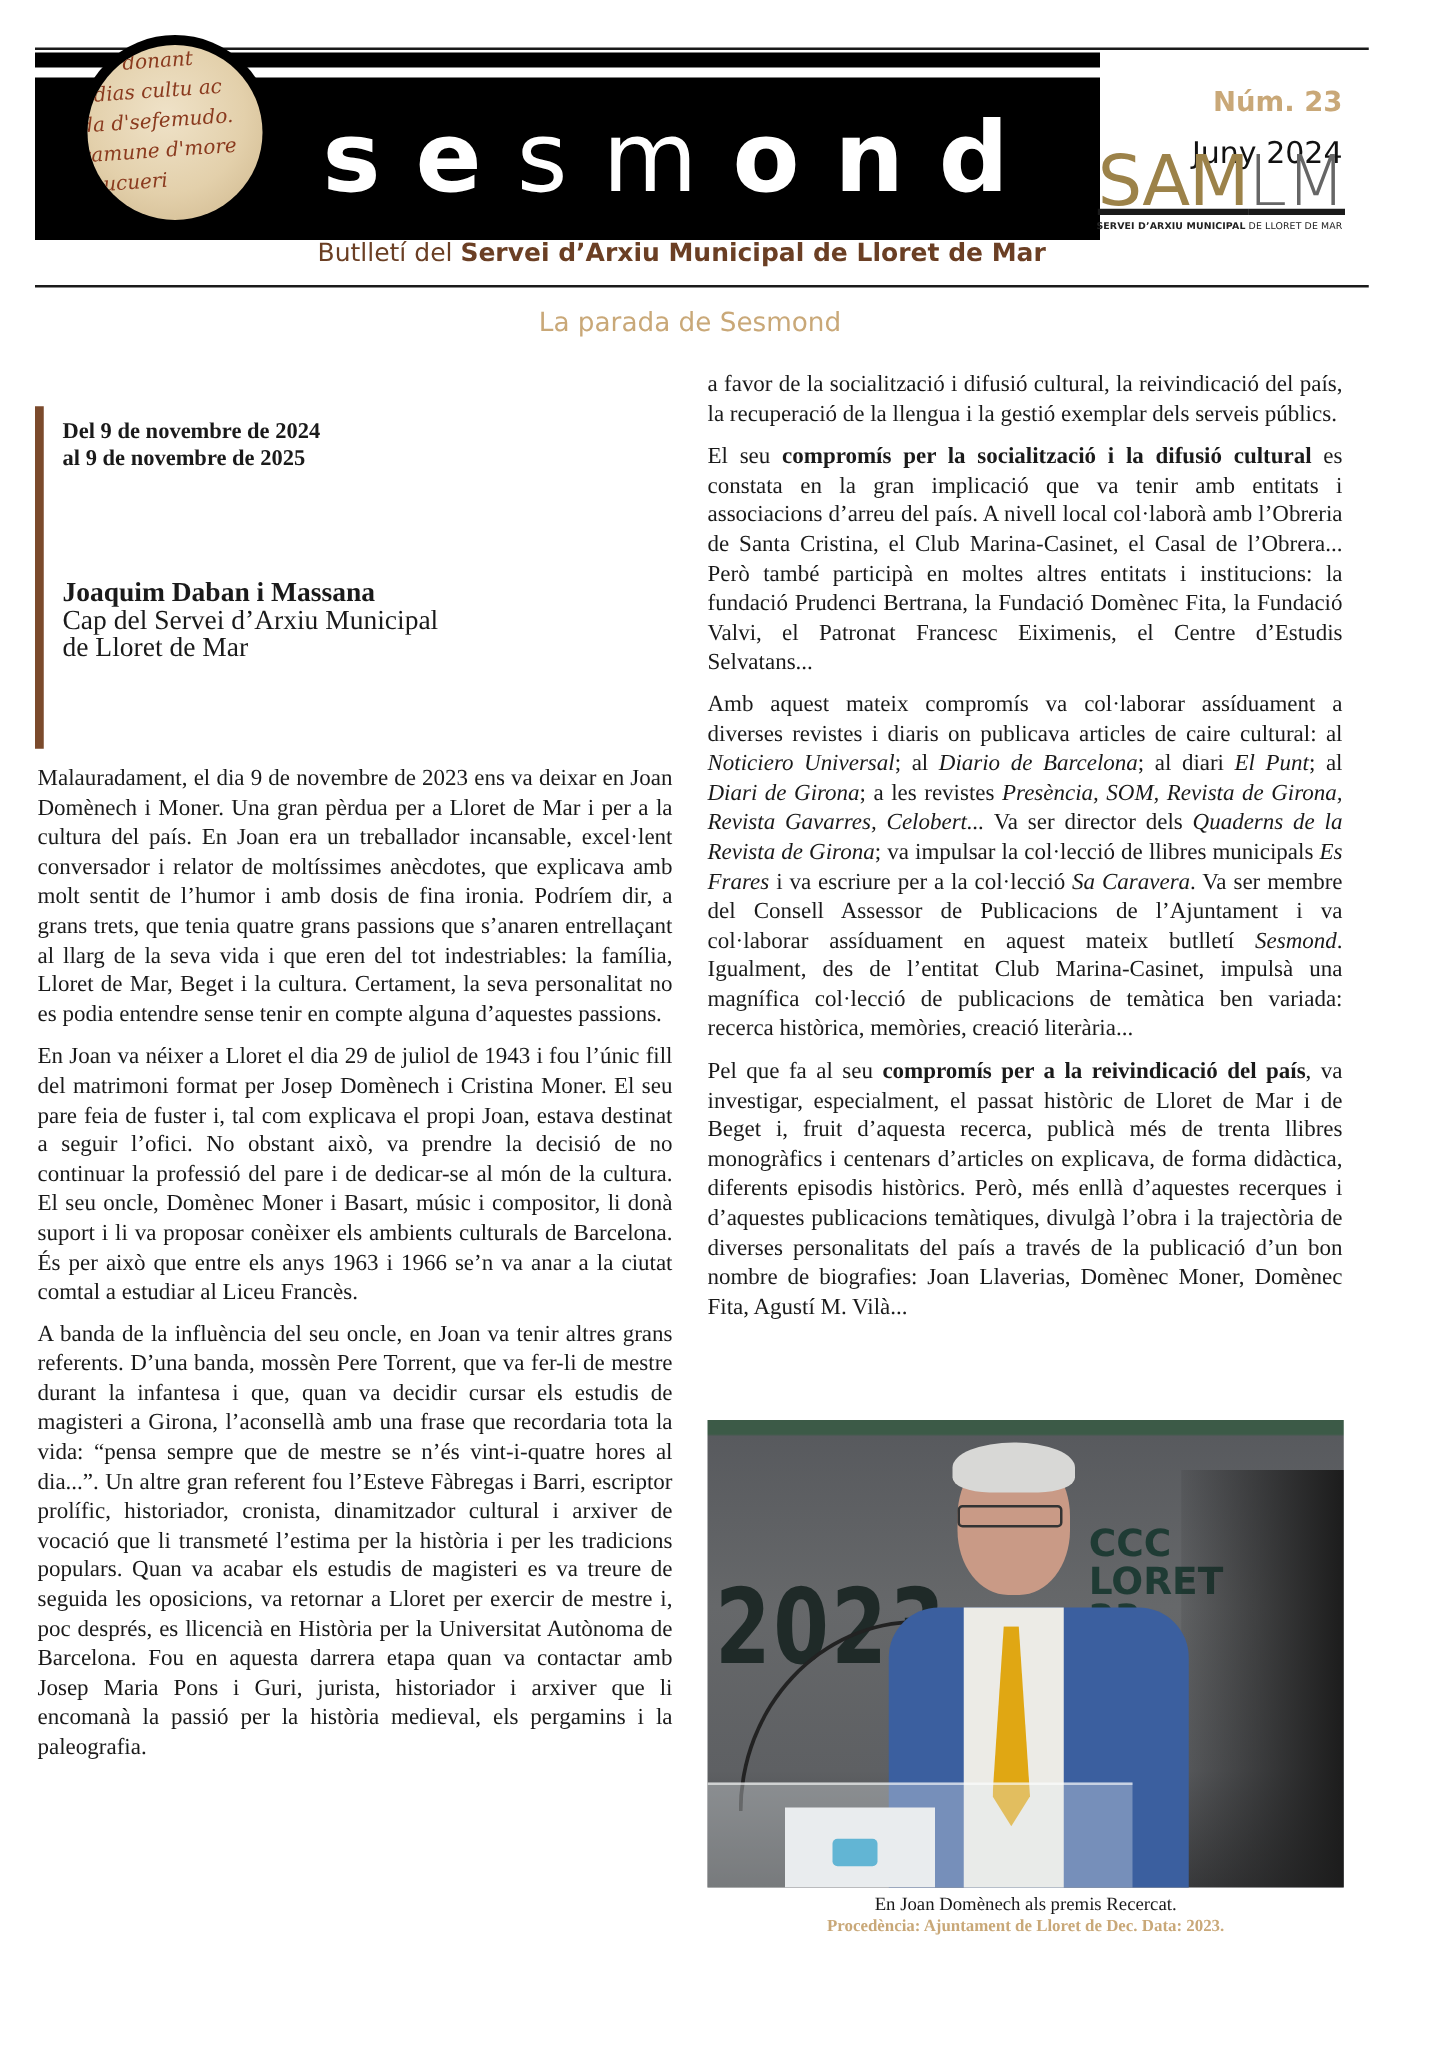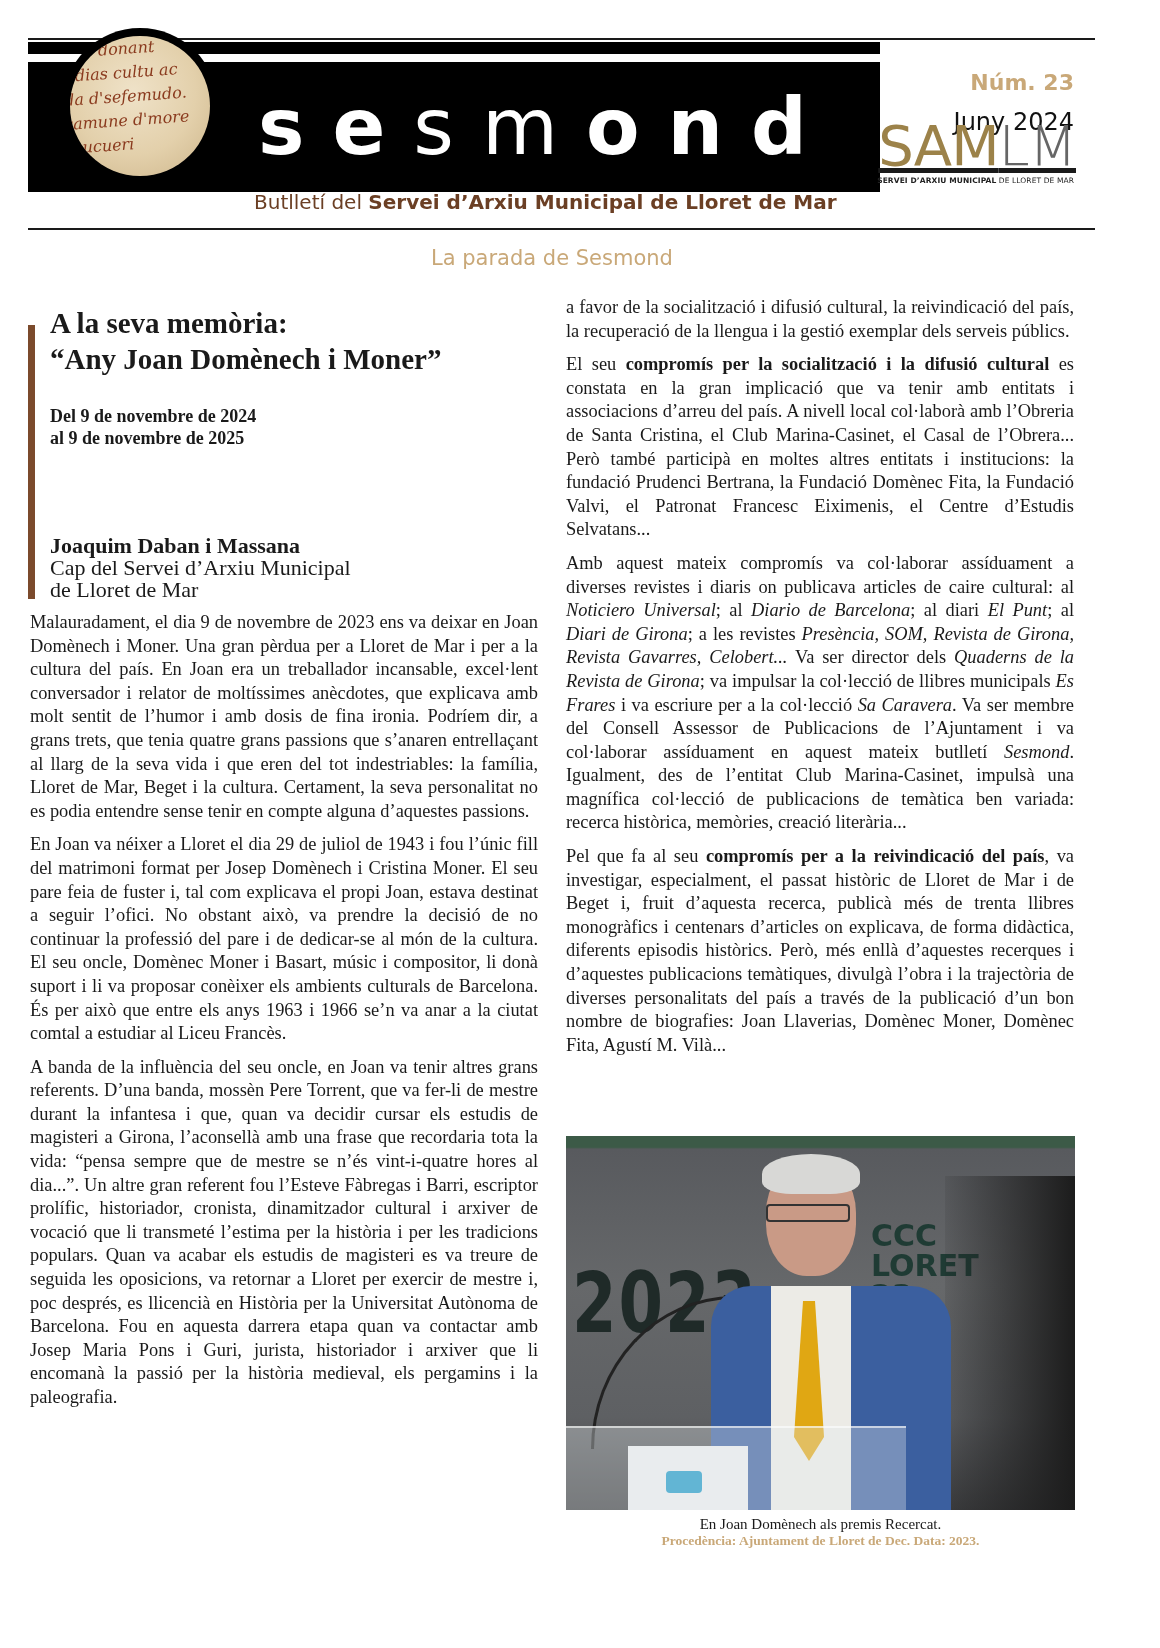--- a/index.html
+++ b/index.html
@@ -91,24 +91,20 @@
 
 <div class="issue-num">Núm. 23</div>
 <div class="issue-date">Juny 2024</div>
 <div class="logo"><span class="sam">SAM</span><span class="lm">LM</span></div>
 <div class="logo-sub"><b>SERVEI D’ARXIU MUNICIPAL</b><span> DE LLORET DE MAR</span></div>
 
 <div class="section-label">La parada de Sesmond</div>
 
 <div class="title-bar"></div>
 <div class="title-block">
-  <h1 class="title">
-    <span>A la seva memòria:</span><br>
-    <span>“Any Joan Domènech i Moner”</span>
-  </h1>
   <div class="dates">
     <span>Del 9 de novembre de 2024</span><br>
     <span>al 9 de novembre de 2025</span>
   </div>
   <div class="author">
     <b>Joaquim Daban i Massana</b>
     <span>Cap del Servei d’Arxiu Municipal</span><br>
     <span>de Lloret de Mar</span>
   </div>
 </div>

